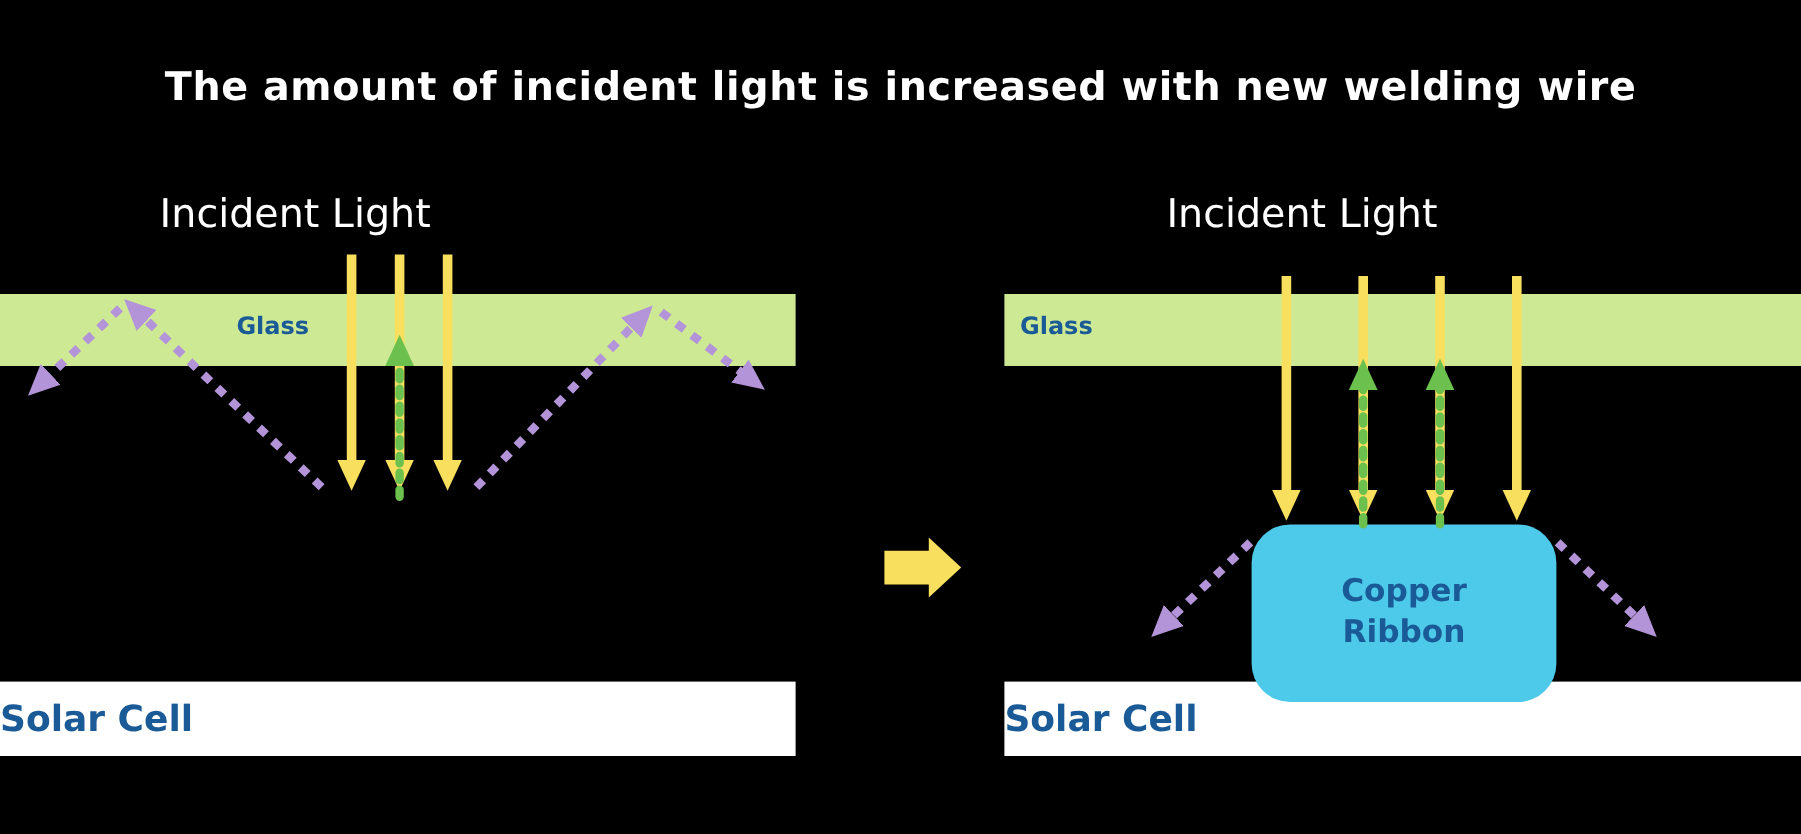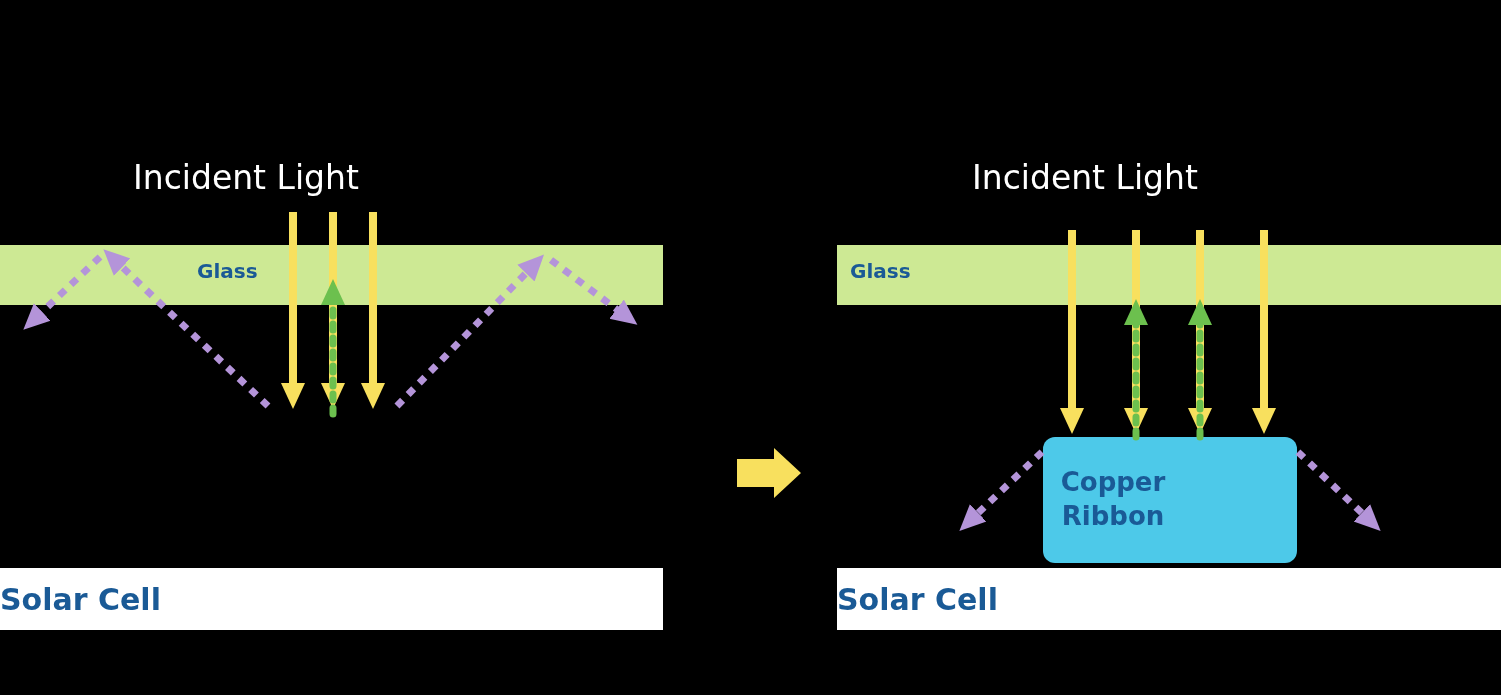--- a/index.html
+++ b/index.html
@@ -86,26 +86,26 @@
     width: 136px; height: 136px;
     border-radius: 50%;
     background: var(--cyan, #4dc9e9);
     display: flex;
     align-items: center;
     justify-content: center;
   }
   .copper-ribbon {
     position: absolute;
     left: 1043px; top: 437px;
-    width: 254px; height: 126px;
-    border-radius: 12px;
+    width: 254px; height: 148px;
+    border-radius: 32px;
     background: var(--cyan, #4dc9e9);
     display: flex;
     align-items: center;
-    justify-content: flex-start;
+    justify-content: center;
   }
   .component-label {
     width: 140px;
     text-align: center;
     color: var(--label-blue, #1a5a96);
     font-size: 26px;
     font-weight: bold;
     line-height: 1.3;
   }
 
@@ -179,20 +179,21 @@
       <line class="green-line" x1="1200" y1="437" x2="1200" y2="322" marker-end="url(#head-green)"></line>
     </g>
 
     <g>
       <line class="purple-line" x1="1042" y1="452" x2="976" y2="515" marker-end="url(#head-purple)"></line>
       <line class="purple-line" x1="1298" y1="452" x2="1364" y2="515" marker-end="url(#head-purple)"></line>
     </g>
   </svg>
 
   <div class="layer-labels">
+    <div class="title">The amount of incident light is increased with new welding wire</div>
 
     <div class="incident-label incident-left">Incident Light</div>
     <div class="incident-label incident-right">Incident Light</div>
 
     <div class="glass-label glass-label-left">Glass</div>
     <div class="glass-label glass-label-right">Glass</div>
   </div>
 
 </div>
 

